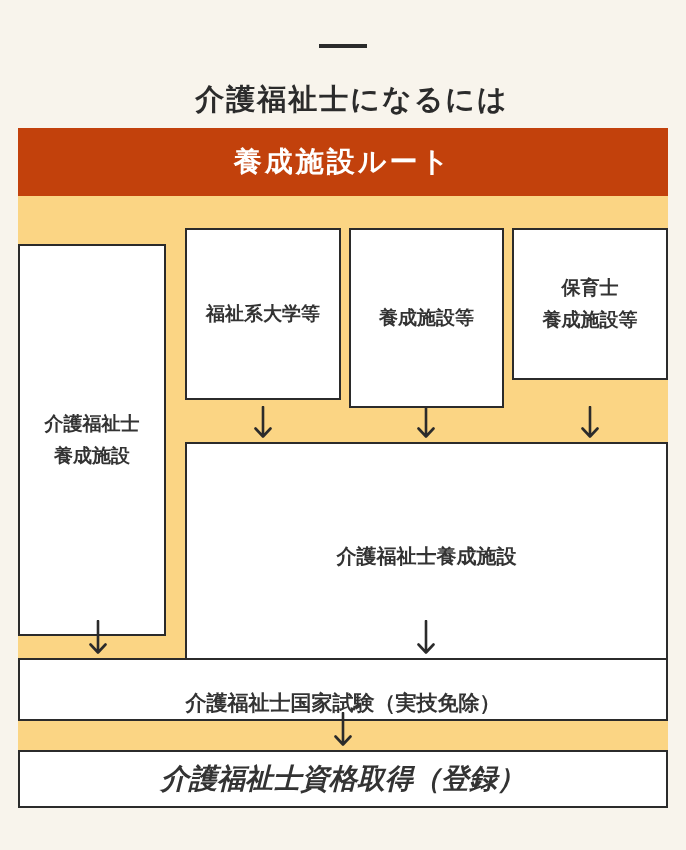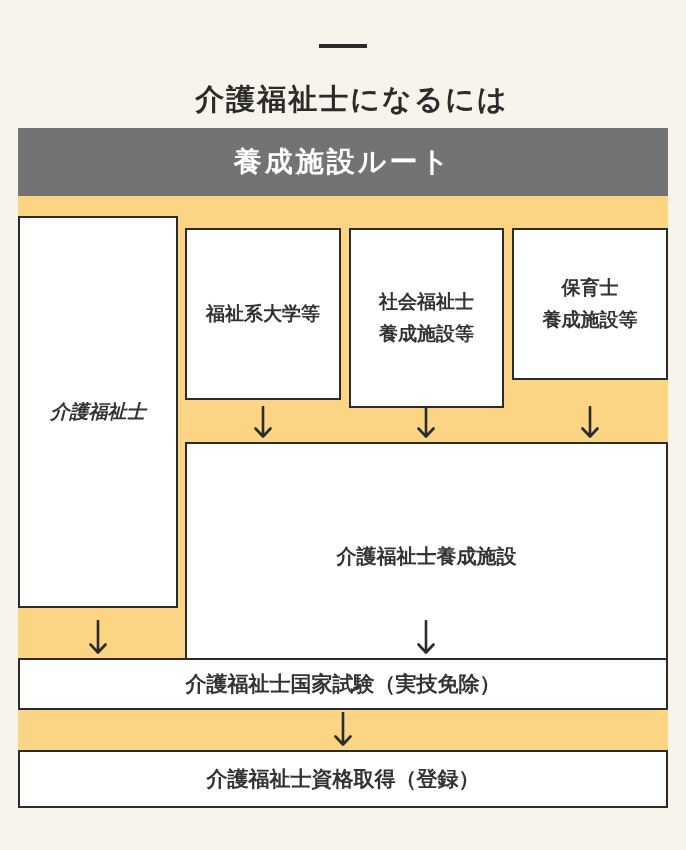--- a/index.html
+++ b/index.html
@@ -37,21 +37,21 @@
   }
   .panel {
     position: absolute;
     left: 18px;
     top: 128px;
     width: 650px;
     height: 680px;
   }
   .banner {
     height: 68px;
-    background: #737373;
+    background: #c2410c;
     display: flex;
     align-items: center;
     justify-content: center;
     color: #FFFFFF;
     font-size: 28px;
     font-weight: 700;
     letter-spacing: 3px;
   }
   .panel-body {
     position: relative;
@@ -66,27 +66,27 @@
     display: flex;
     flex-direction: column;
     align-items: center;
     justify-content: center;
     text-align: center;
     color: #333333;
     font-weight: 700;
     font-size: 19px;
     line-height: 32px;
   }
-  .box-left      { left: 0;     top: 20px;  width: 160px; height: 392px; font-style: italic; }
+  .box-left      { left: 0;     top: 48px;  width: 148px; height: 392px; }
   .box-univ      { left: 167px; top: 32px;  width: 156px; height: 172px; }
   .box-social    { left: 331px; top: 32px;  width: 155px; height: 180px; }
   .box-childcare { left: 494px; top: 32px;  width: 156px; height: 152px; }
   .box-wide      { left: 167px; top: 246px; width: 483px; height: 228px; font-size: 20px; line-height: 34px; }
-  .box-exam      { left: 0;     top: 462px; width: 650px; height: 52px;  font-size: 21px; }
-  .box-cert      { left: 0;     top: 554px; width: 650px; height: 58px;  font-size: 21px; }
+  .box-exam      { left: 0;     top: 462px; width: 650px; height: 63px;  font-size: 21px; justify-content: flex-end; }
+  .box-cert      { left: 0;     top: 554px; width: 650px; height: 58px;  font-size: 28px; font-style: italic; }
   .arrow {
     position: absolute;
     width: 22px;
     display: block;
   }
   .arrow-univ      { left: 234px; top: 210px; height: 36px; }
   .arrow-social    { left: 397px; top: 210px; height: 36px; }
   .arrow-childcare { left: 561px; top: 210px; height: 36px; }
   .arrow-left      { left: 69px;  top: 424px; height: 38px; }
   .arrow-wide      { left: 397px; top: 424px; height: 38px; }
@@ -99,28 +99,28 @@
 <div class="title-rule"></div>
 <h1 class="page-title">介護福祉士になるには</h1>
 
 <div class="panel">
   <div class="banner">養成施設ルート</div>
 
   <div class="panel-body">
 
     <div class="wbox box-left">
       <div>介護福祉士</div>
+      <div>養成施設</div>
     </div>
 
     <div class="wbox box-univ">
       <div>福祉系大学等</div>
     </div>
 
     <div class="wbox box-social">
-      <div>社会福祉士</div>
       <div>養成施設等</div>
     </div>
 
     <div class="wbox box-childcare">
       <div>保育士</div>
       <div>養成施設等</div>
     </div>
 
     <span class="arrow arrow-univ">
       <svg viewBox="0 0 22 36" fill="none" xmlns="http://www.w3.org/2000/svg">

